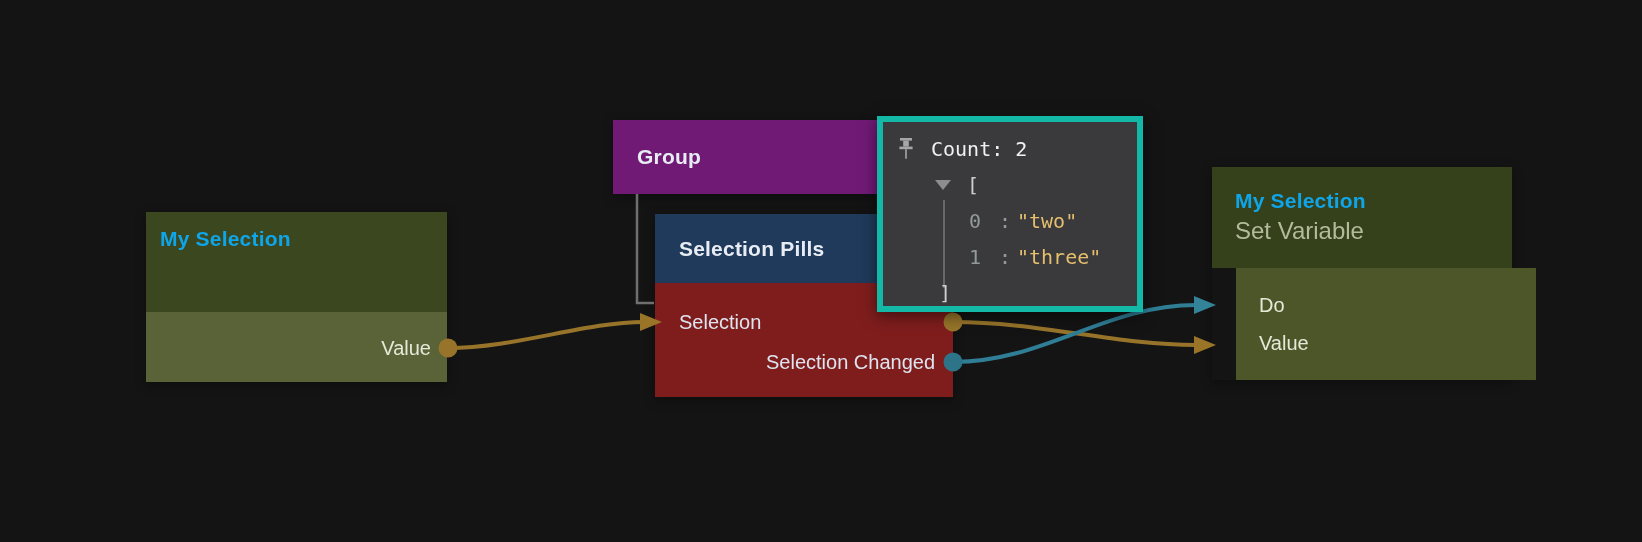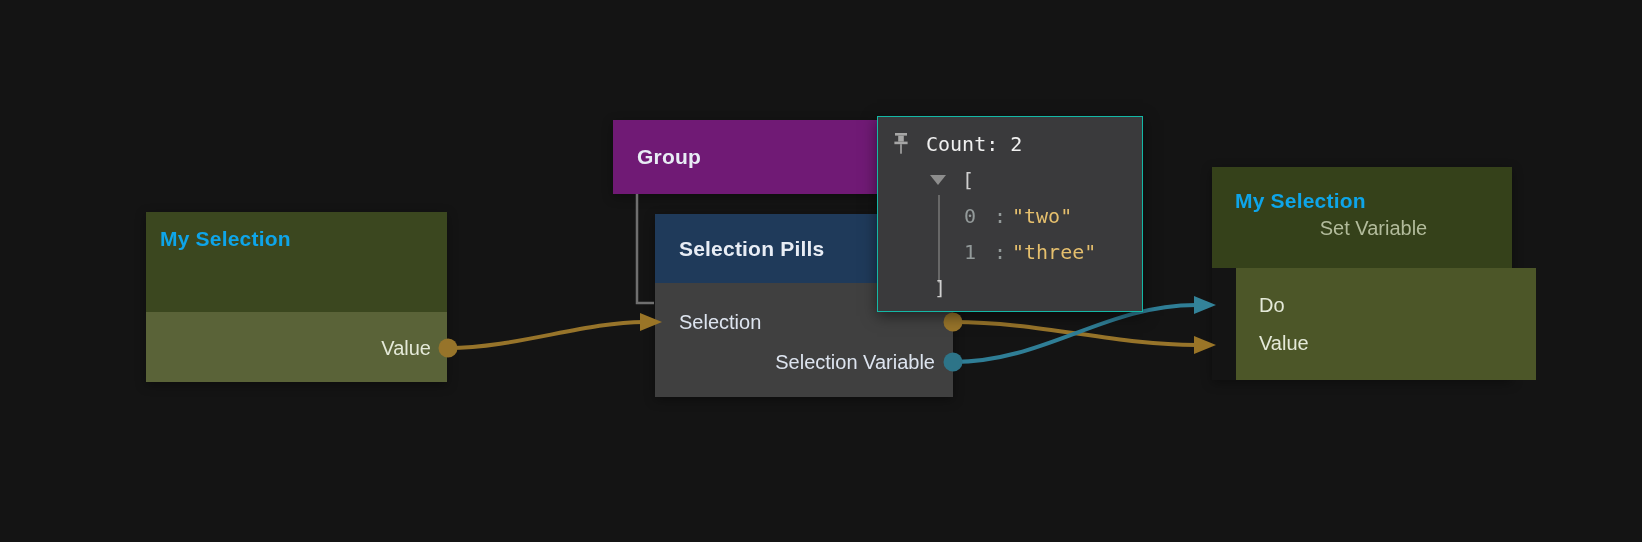--- a/index.html
+++ b/index.html
@@ -19,24 +19,23 @@
   }
   .node .header { position: relative; width: 100%; }
   .node .body { position: relative; width: 100%; }
 
   .node-title {
     font-size: 21px;
     font-weight: 700;
     letter-spacing: 0.2px;
   }
   .node-subtitle {
-    font-size: 20px;
+    font-size: 24px;
     font-weight: 400;
     margin-top: 4px;
-    text-align: center;
   }
   .port-label {
     position: absolute;
     font-size: 20px;
     line-height: 20px;
     transform: translateY(-50%);
     white-space: nowrap;
   }
 
   
@@ -52,21 +51,21 @@
   #node-variable .header { height: 100px; background: #3b471f; padding: 15px 0 0 14px; }
   #node-variable .body   { height: 70px;  background: #5a6338; }
   #node-variable .port-label { top: 36px; right: 16px; }
 
   #node-group { left: 613px; top: 120px; width: 265px; height: 74px; background: #701a75; z-index: 2; }
   #node-group .node-title { position: absolute; left: 24px; top: 50%; transform: translateY(-50%); }
 
   #node-selection-pills { left: 655px; top: 214px; width: 298px; height: 183px; z-index: 2; }
   #node-selection-pills .header { height: 69px; background: #1f3a5a; padding-left: 48px; }
   #node-selection-pills .header .node-title { position: absolute; left: 24px; top: 50%; transform: translateY(-50%); }
-  #node-selection-pills .body { height: 114px; background: #404040; }
+  #node-selection-pills .body { height: 114px; background: #7f1d1d; }
   #port-selection { top: 39px; left: 24px; }
   #port-selection-changed { top: 79px; right: 18px; }
 
   #node-set-variable { left: 1212px; top: 167px; width: 300px; height: 213px; }
   #node-set-variable .header { height: 101px; background: #35411a; padding: 22px 0 0 23px; }
   #node-set-variable .body   { height: 112px; background: #4c5628; margin-left: 24px; }
   #port-do    { top: 37px; left: 23px; }
   #port-value-in { top: 75px; left: 23px; }
 
   
@@ -77,21 +76,21 @@
     z-index: 10;
     pointer-events: none;
   }
 
   
   #inspector {
     position: absolute;
     left: 877px; top: 116px;
     width: 266px; height: 196px;
     background: #3a3a3c;
-    border: 1px solid #14b8a6;
+    border: 6px solid #14b8a6;
     box-shadow: 0 4px 14px rgba(0,0,0,0.5);
     z-index: 30;
     font-family: "DejaVu Sans Mono", monospace;
     font-size: 20px;
     color: #f0f0f0;
   }
   .insp-row { position: absolute; left: 0; width: 100%; height: 36px; line-height: 36px; white-space: nowrap; }
   #insp-row-header  { top: 9px; }
   #insp-row-open    { top: 45px; }
   #insp-row-item0   { top: 81px; }
@@ -136,21 +135,21 @@
   <div class="node" id="node-group">
     <div class="node-title blue-title">Group</div>
   </div>
 
   <div class="node" id="node-selection-pills">
     <div class="header">
       <div class="node-title blue-title">Selection Pills</div>
     </div>
     <div class="body">
       <div class="port-label blue-port" id="port-selection">Selection</div>
-      <div class="port-label blue-port" id="port-selection-changed">Selection Variable</div>
+      <div class="port-label blue-port" id="port-selection-changed">Selection Changed</div>
     </div>
   </div>
 
   <div class="node" id="node-set-variable">
     <div class="header">
       <div class="node-title green-title">My Selection</div>
       <div class="node-subtitle green-sub">Set Variable</div>
     </div>
     <div class="body">
       <div class="port-label green-port" id="port-do">Do</div>

